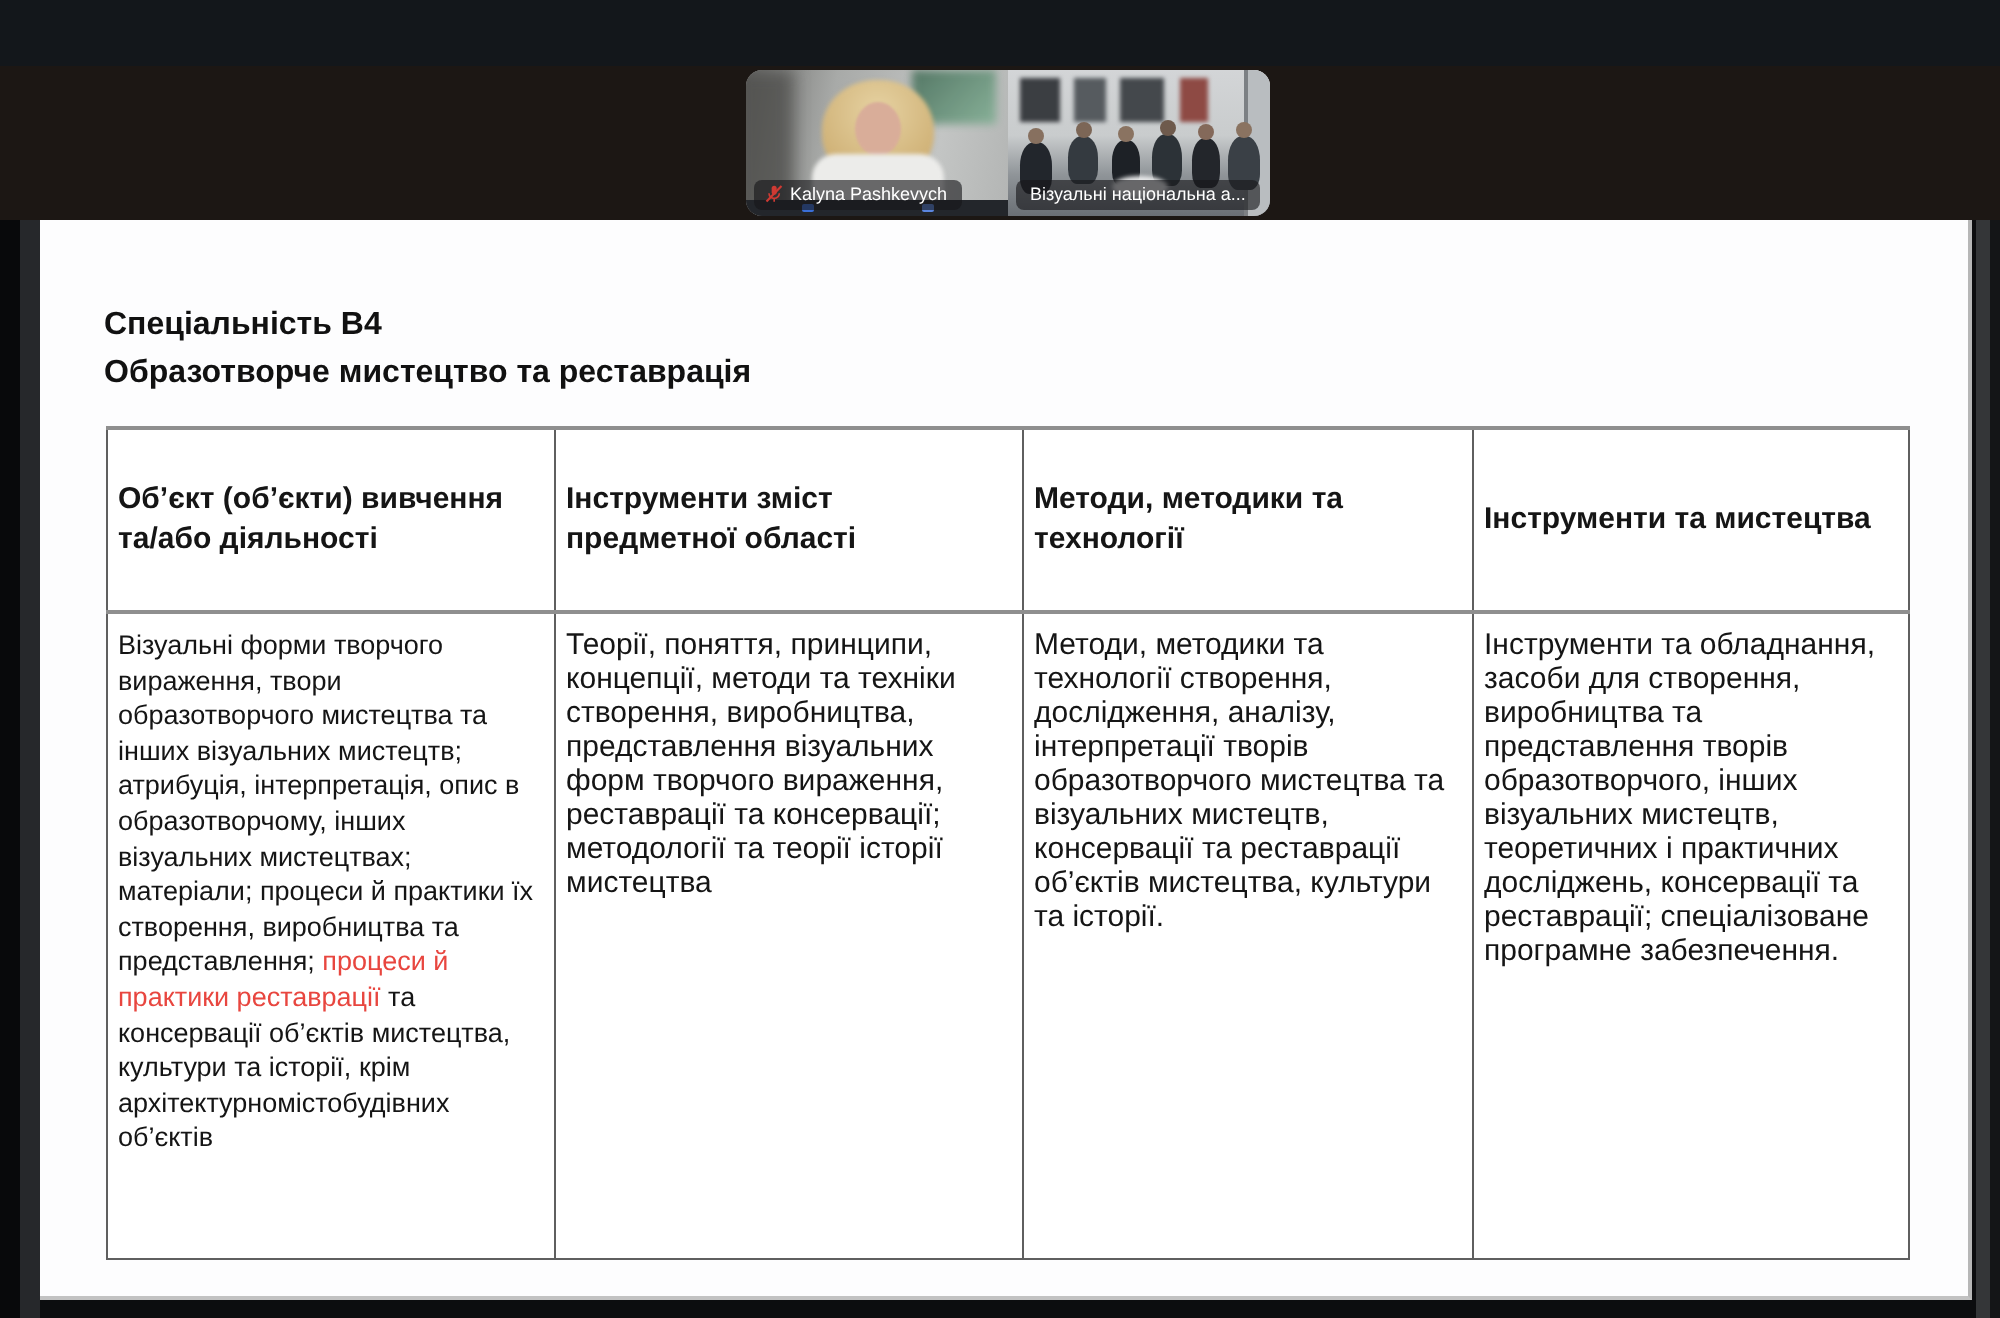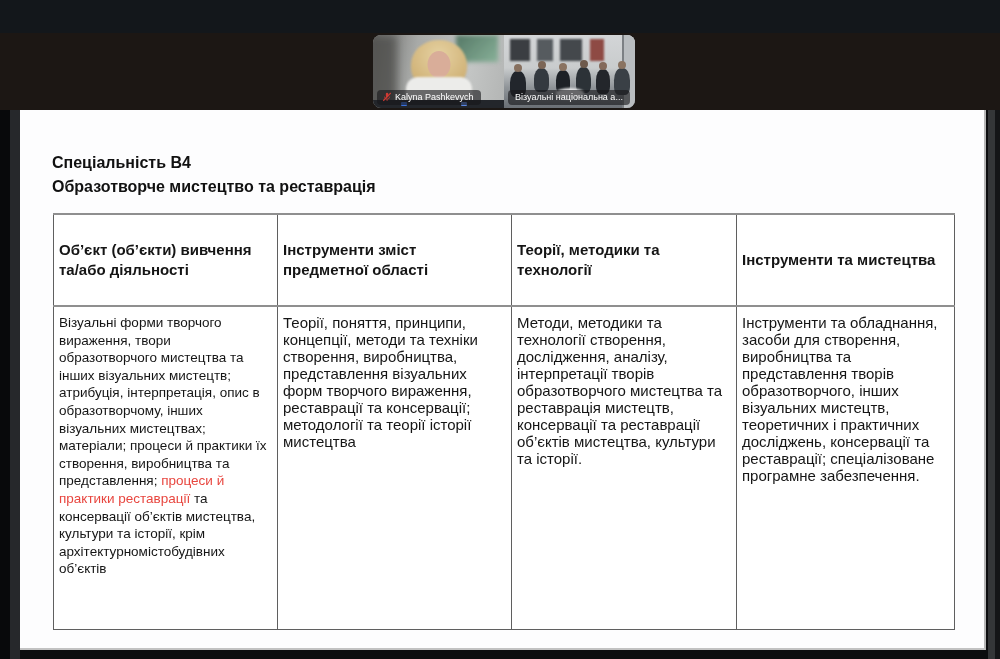--- a/index.html
+++ b/index.html
@@ -131,26 +131,26 @@
     <colgroup>
       <col style="width:224px">
         <col style="width:234px">
         <col style="width:225px">
         <col style="width:218px">
     </colgroup>
     <thead>
       <tr>
         <th>Об’єкт (об’єкти) вивчення та/або діяльності</th>
         <th>Інструменти зміст предметної області</th>
-        <th>Теорії, методики та технології</th>
+        <th>Методи, методики та технології</th>
         <th>Інструменти та мистецтва</th>
       </tr>
     </thead>
     <tbody>
       <tr>
         <td class="c1"><span>Візуальні форми творчого вираження, твори образотворчого мистецтва та інших візуальних мистецтв; атрибуція, інтерпретація, опис в образотворчому, інших візуальних мистецтвах; матеріали; процеси й практики їх створення, виробництва та представлення; </span><span class="red">процеси й практики реставрації</span><span> та консервації об’єктів мистецтва, культури та історії, крім архітектурномістобудівних об’єктів</span></td>
         <td class="c2">Теорії, поняття, принципи, концепції, методи та техніки створення, виробництва, представлення візуальних форм творчого вираження, реставрації та консервації; методології та теорії історії мистецтва</td>
-        <td class="c3">Методи, методики та технології створення, дослідження, аналізу, інтерпретації творів образотворчого мистецтва та реставрація мистецтв, консервації та реставрації об’єктів мистецтва, культури та історії.</td>
+        <td class="c3">Методи, методики та технології створення, дослідження, аналізу, інтерпретації творів образотворчого мистецтва та візуальних мистецтв, консервації та реставрації об’єктів мистецтва, культури та історії.</td>
         <td class="c4">Інструменти та обладнання, засоби для створення, виробництва та представлення творів образотворчого, інших візуальних мистецтв, теоретичних і практичних досліджень, консервації та реставрації; спеціалізоване програмне забезпечення.</td>
       </tr>
     </tbody>
   </table>
 </div>
 
 </body></html>

